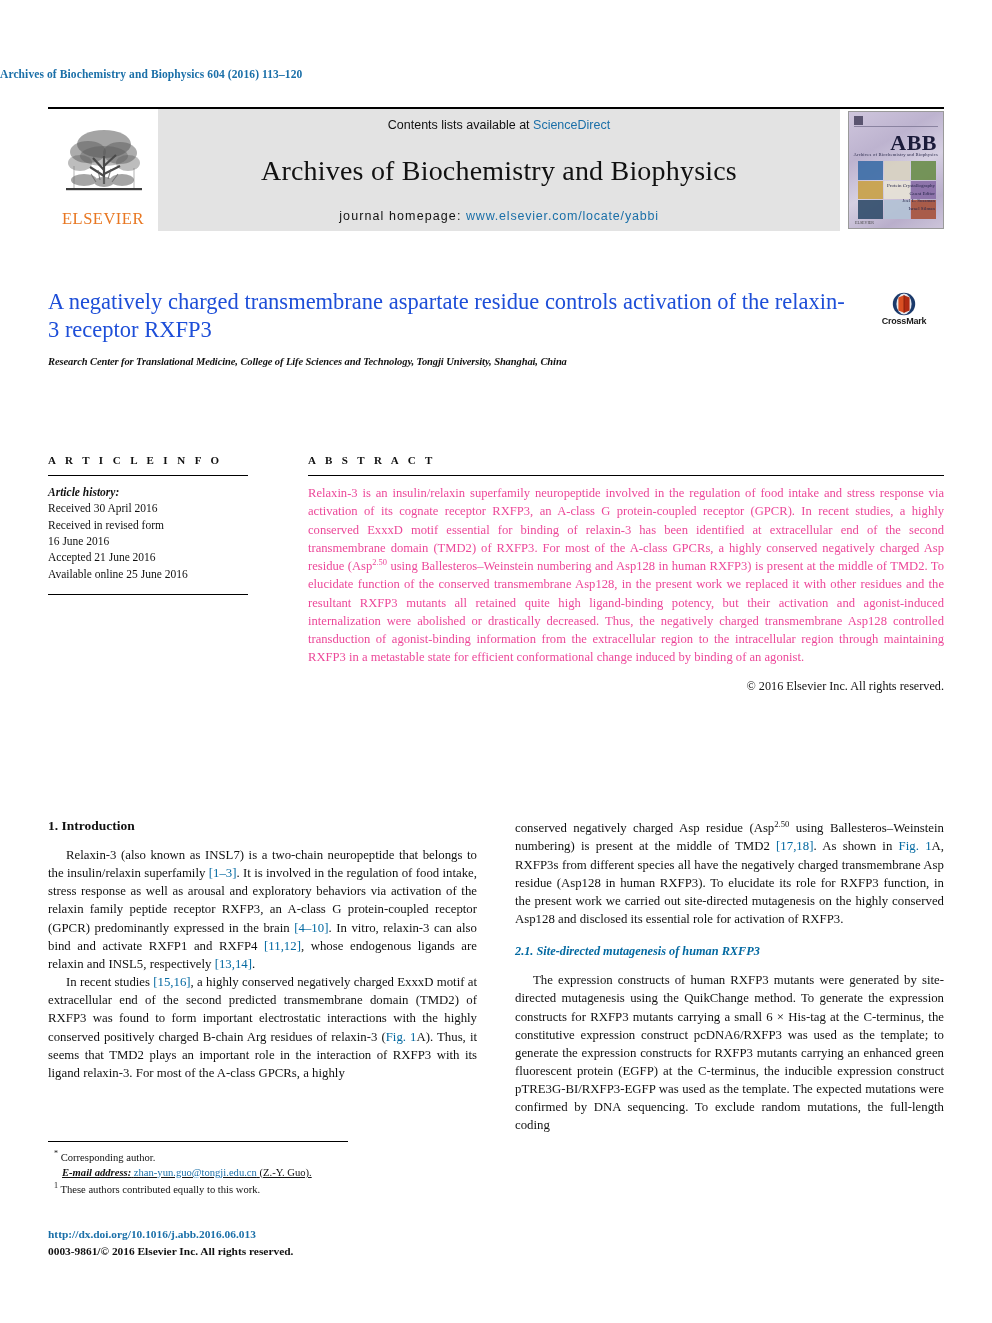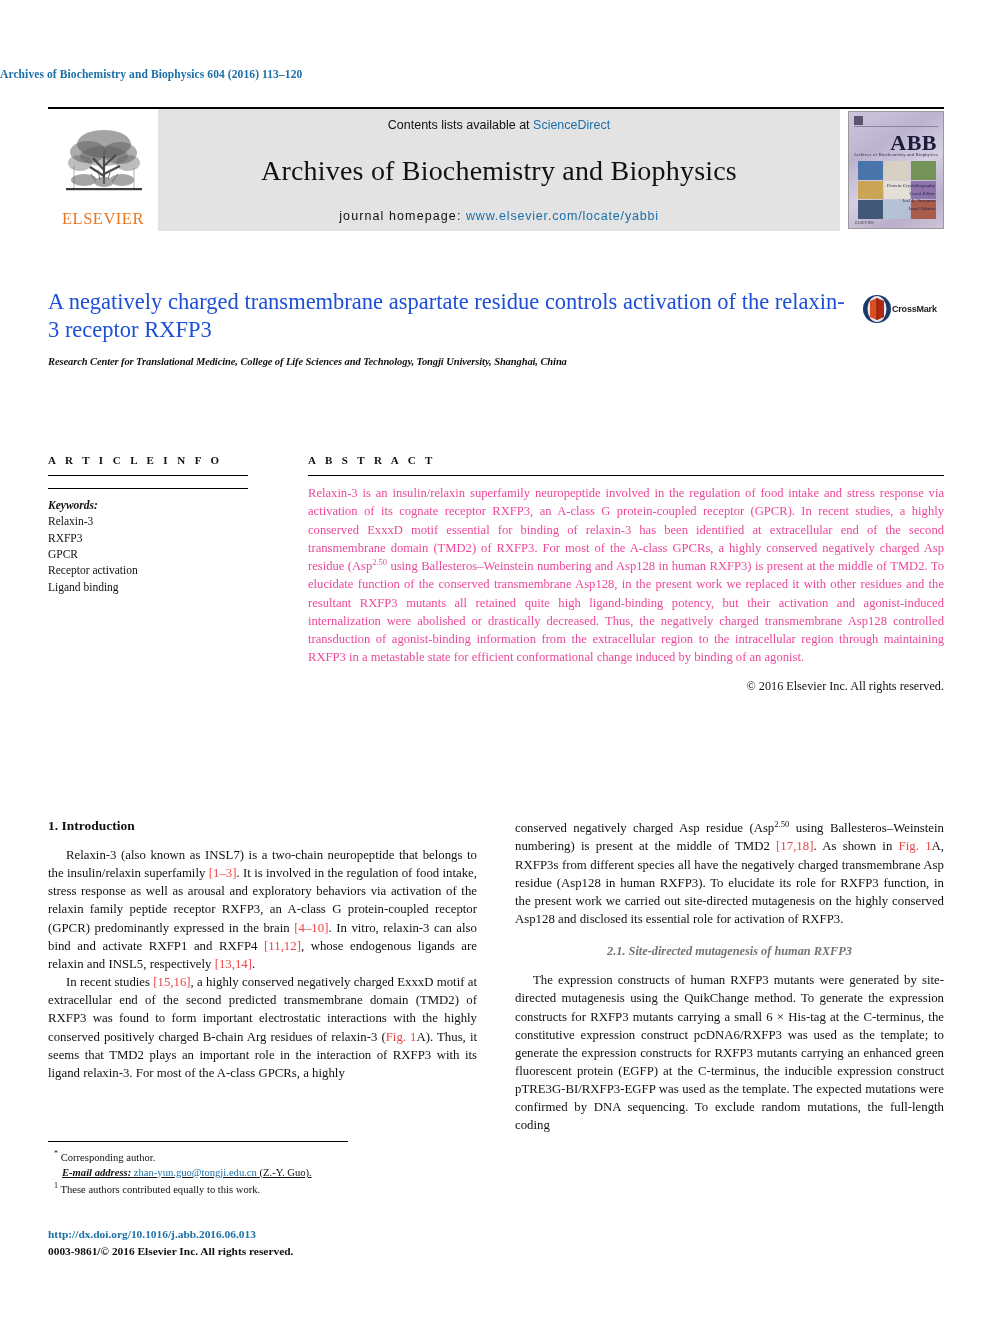--- a/index.html
+++ b/index.html
@@ -199,20 +199,21 @@
   
   .crossmark {
     position: absolute;
     top: 292px;
     left: 862px;
     width: 84px;
     height: 34px;
     display: flex;
     align-items: center;
     gap: 0;
+    flex-direction: column;
   }
   .crossmark-label {
     font-family: "Liberation Sans", sans-serif;
     font-size: 9px;
     font-weight: bold;
     color: #1b1b1b;
     letter-spacing: -.2px;
   }
 
   
@@ -281,35 +282,34 @@
     font-weight: bold;
     margin: 0 0 12px 0;
     color: #111;
   }
   h3.subsec-head {
     font-family: "Liberation Serif", serif;
     font-size: 12.3px;
     font-weight: bold;
     font-style: italic;
     margin: 16px 0 12px 0;
-    color: #737373;
-    text-align: center;
+    color: #0369a1;
   }
   p.para {
     font-family: "Liberation Serif", serif;
     font-size: 12.8px;
     line-height: 1.42;
     text-align: justify;
     margin: 0 0 0 0;
     text-indent: 18px;
     color: #111;
   }
   p.para + p.para { margin-top: 0; }
   p.para.cont { text-indent: 0; }
-  .lnk { color: #ef4444; }
+  .lnk { color: #0369a1; }
   .para sup { font-size: 8.6px; vertical-align: super; }
 
   
   .footnotes {
     position: absolute;
     top: 1141px;
     left: 48px;
     width: 300px;
     border-top: 1px solid #000;
     padding-top: 6px;
@@ -441,29 +441,29 @@
       <path d="M15 4 L15 26" stroke="#7a1c08" stroke-width="1"></path>
     </svg>
     <span class="crossmark-label">CrossMark</span>
   </div>
 
   <div class="info-abstract">
 
     <div class="col-info">
       <div class="sec-label">A R T I C L E   I N F O</div>
       <div class="rule"></div>
+      <div class="info-text">
+        <div class="ital">Article history:</div>
+        <div>Received 30 April 2016</div>
+        <div>Received in revised form</div>
+        <div>16 June 2016</div>
+        <div>Accepted 21 June 2016</div>
+        <div>Available online 25 June 2016</div>
+      </div>
       <div class="rule-thin"></div>
-      <div class="info-text">
-        <div class="ital">Keywords:</div>
-        <div>Relaxin-3</div>
-        <div>RXFP3</div>
-        <div>GPCR</div>
-        <div>Receptor activation</div>
-        <div>Ligand binding</div>
-      </div>
     </div>
 
     <div class="col-abs">
       <div class="sec-label">A B S T R A C T</div>
       <div class="rule"></div>
       <div class="abstract-text">
         <span>Relaxin-3 is an insulin/relaxin superfamily neuropeptide involved in the regulation of food intake and stress response via activation of its cognate receptor RXFP3, an A-class G protein-coupled receptor (GPCR). In recent studies, a highly conserved ExxxD motif essential for binding of relaxin-3 has been identified at extracellular end of the second transmembrane domain (TMD2) of RXFP3. For most of the A-class GPCRs, a highly conserved negatively charged Asp residue (Asp</span><sup>2.50</sup><span> using Ballesteros–Weinstein numbering and Asp128 in human RXFP3) is present at the middle of TMD2. To elucidate function of the conserved transmembrane Asp128, in the present work we replaced it with other residues and the resultant RXFP3 mutants all retained quite high ligand-binding potency, but their activation and agonist-induced internalization were abolished or drastically decreased. Thus, the negatively charged transmembrane Asp128 controlled transduction of agonist-binding information from the extracellular region to the intracellular region through maintaining RXFP3 in a metastable state for efficient conformational change induced by binding of an agonist.</span>
       </div>
       <div class="copyright">© 2016 Elsevier Inc. All rights reserved.</div>
     </div>

